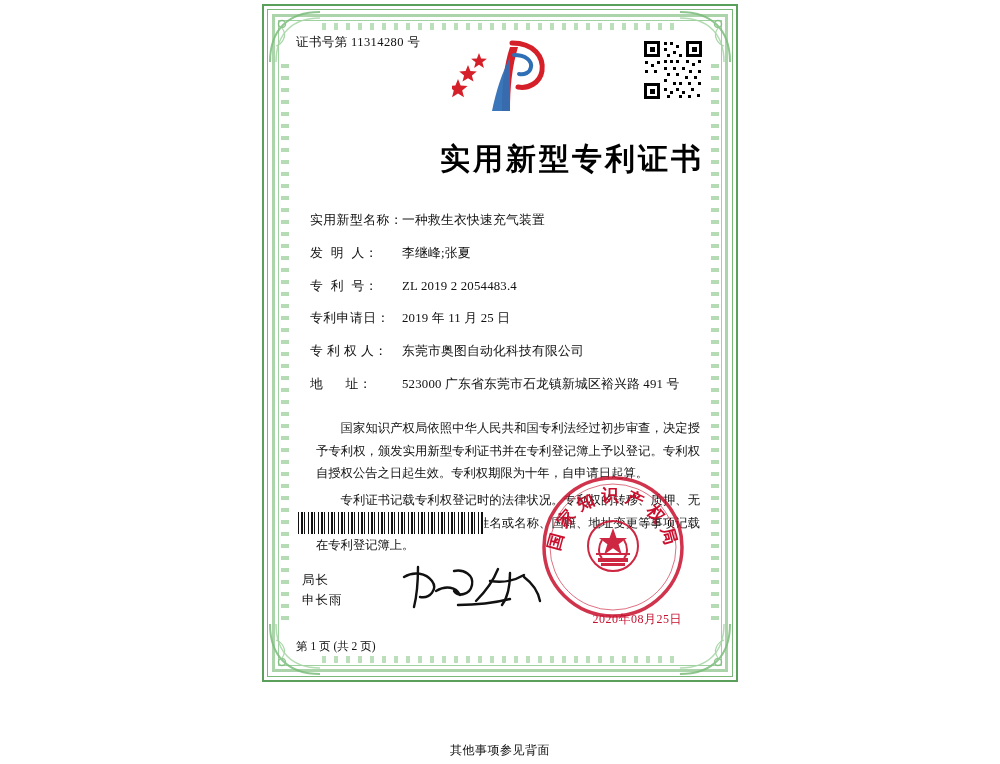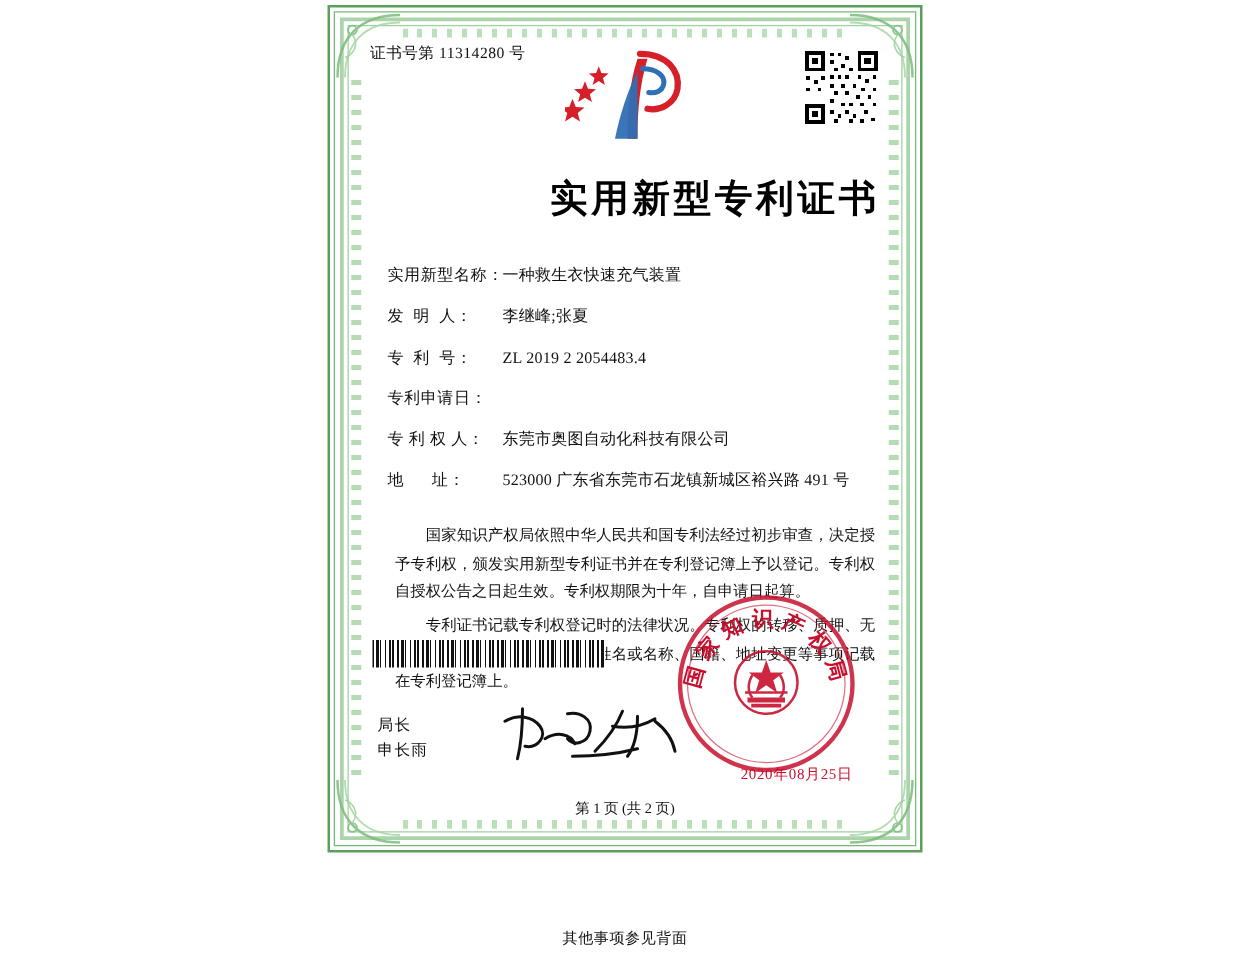--- a/index.html
+++ b/index.html
@@ -241,21 +241,20 @@
     font-size: 12px;
     color: #c8102e;
     letter-spacing: 0.5px;
   }
 
   .page-num {
     position: absolute;
     bottom: 2px;
     left: 0;
     right: 0;
-    text-align: center;
     font-size: 11.5px;
     color: #111;
   }
 
   .footnote {
     position: absolute;
     left: 0;
     right: 0;
     top: 742px;
     text-align: center;
@@ -401,20 +400,21 @@
       <div class="field-row">
         <span class="field-label">发  明  人：</span>
         <span class="field-value">李继峰;张夏</span>
       </div>
       <div class="field-row">
         <span class="field-label">专  利  号：</span>
         <span class="field-value">ZL 2019 2 2054483.4</span>
       </div>
       <div class="field-row">
         <span class="field-label">专利申请日：</span>
+        <span class="field-value">2019 年 11 月 25 日</span>
       </div>
       <div class="field-row">
         <span class="field-label">专 利 权 人：</span>
         <span class="field-value">东莞市奥图自动化科技有限公司</span>
       </div>
       <div class="field-row">
         <span class="field-label">地      址：</span>
         <span class="field-value">523000  广东省东莞市石龙镇新城区裕兴路 491 号</span>
       </div>
     </div>

